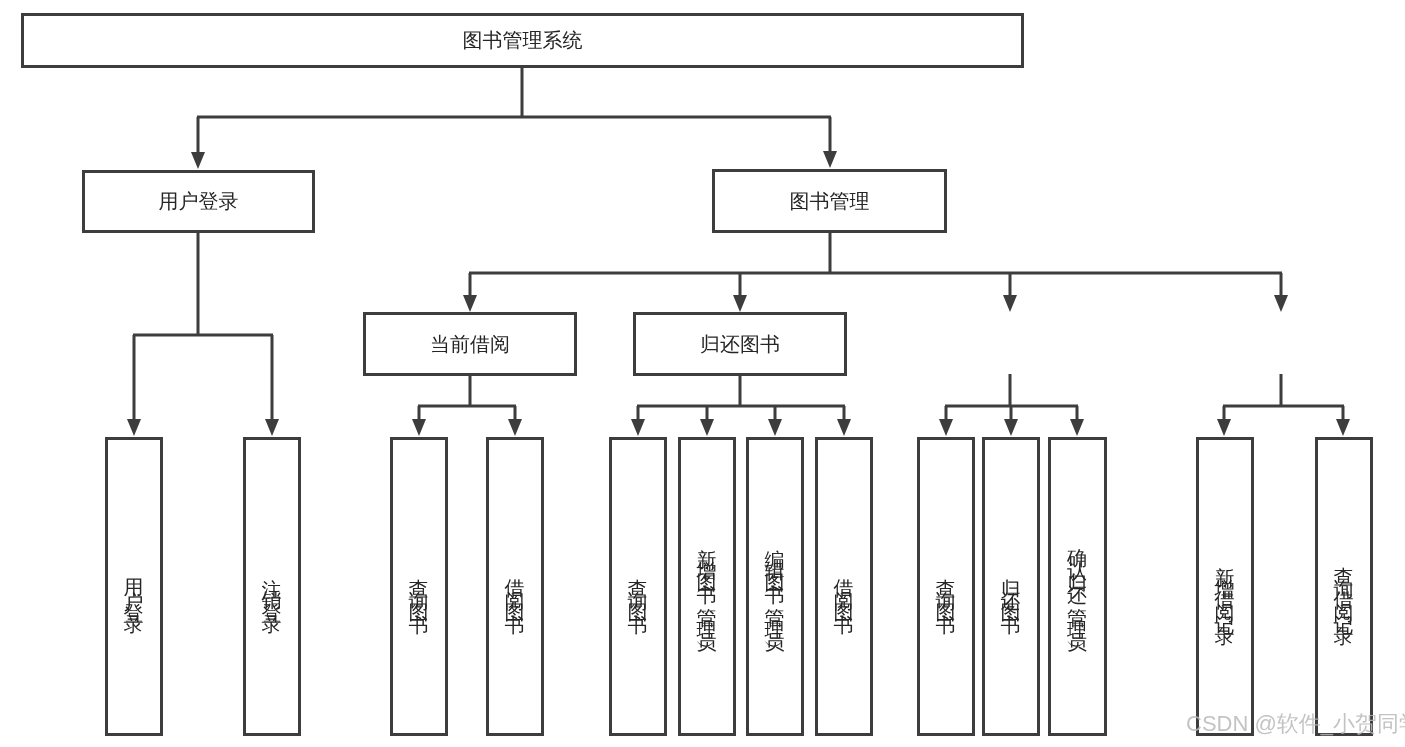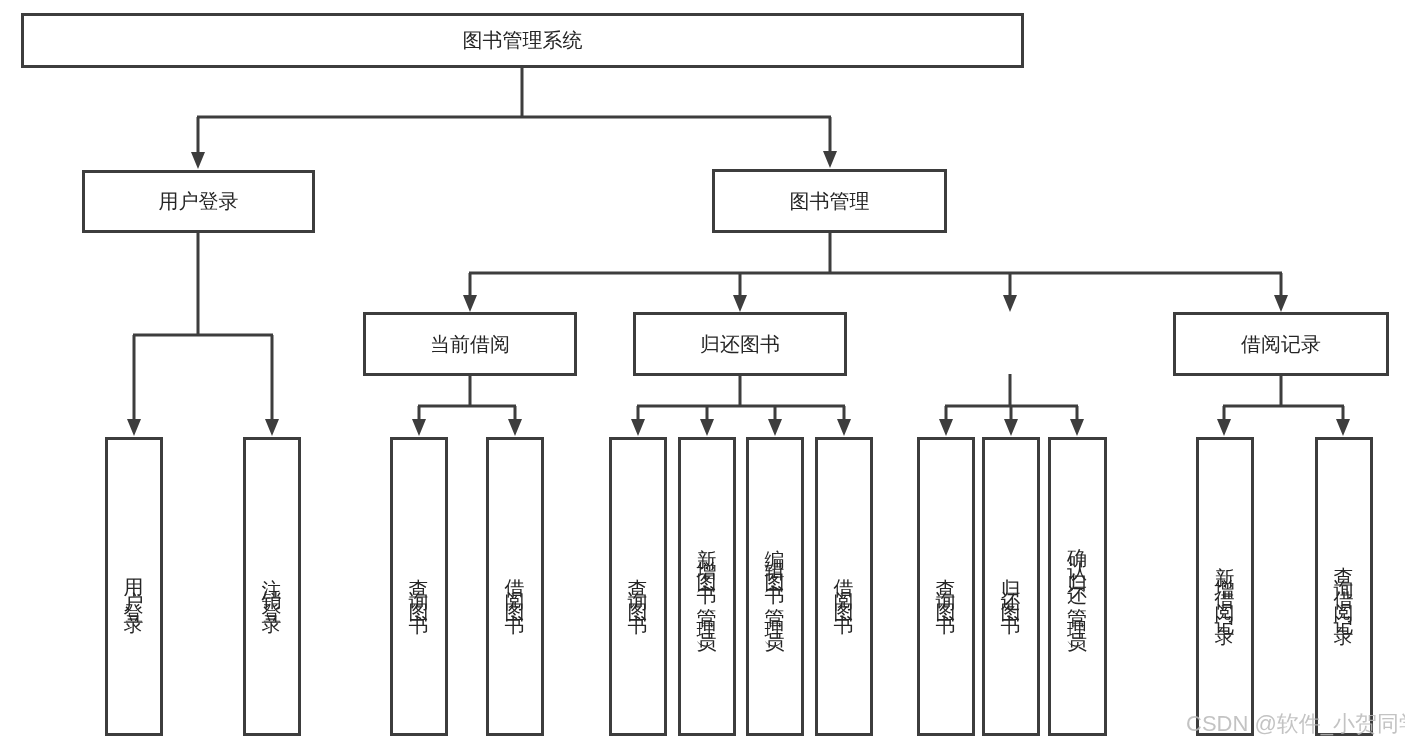--- a/index.html
+++ b/index.html
@@ -99,23 +99,20 @@
   <div class="hbox" style="left:712px;top:169px;width:235px;height:64px">
     <span>图书管理</span>
   </div>
 
   <div class="hbox" style="left:363px;top:312px;width:214px;height:64px">
     <span>当前借阅</span>
   </div>
   <div class="hbox" style="left:633px;top:312px;width:214px;height:64px">
     <span>归还图书</span>
   </div>
-  <div class="hbox" style="left:1173px;top:312px;width:216px;height:64px">
-    <span>借阅记录</span>
-  </div>
 
   <div class="vbox" style="left:105px">
     <span>用户登录</span>
   </div>
   <div class="vbox" style="left:243px">
     <span>注销登录</span>
   </div>
 
   <div class="vbox" style="left:390px">
     <span>查询图书</span>

